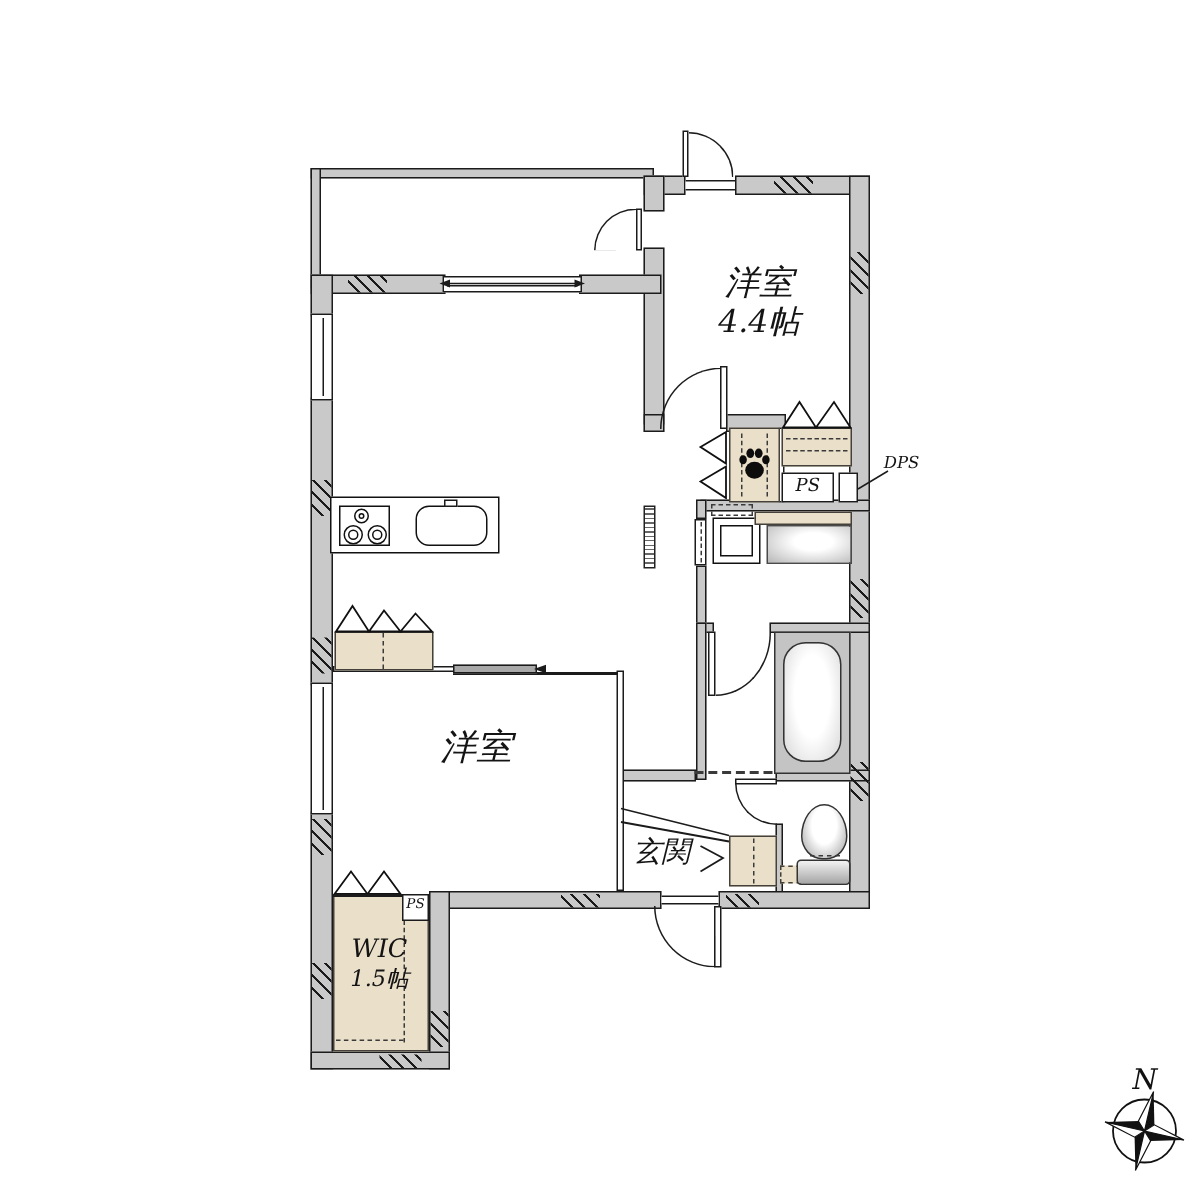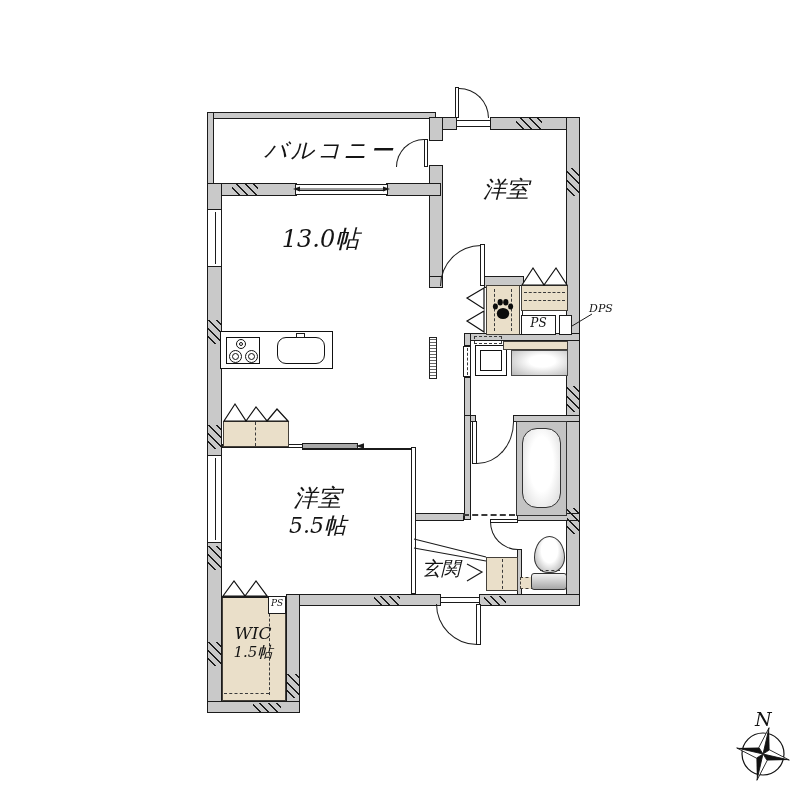--- a/index.html
+++ b/index.html
@@ -198,32 +198,28 @@
   <div class="beige" style="left:503px;top:341px;width:65px;height:9px"></div>
   <div class="basin" style="left:511px;top:350px;width:57px;height:26px"></div>
 
   <div class="tubwrap" style="left:516px;top:421px;width:51px;height:95px"></div>
   <div class="tub" style="left:522px;top:428px;width:39px;height:80px"></div>
 
   <div class="bowl" style="left:534px;top:536px;width:31px;height:37px"></div>
   <div class="dh" style="left:540px;top:570px;width:20px;height:1px"></div>
   <div class="tank" style="left:531px;top:573px;width:36px;height:17px"></div>
 
-  <div class="jlabel" style="left:245px;top:137px;width:170px;font-size:23px;letter-spacing:3px">
-    <span style="position:static">バルコニー</span>
-  </div>
   <div class="jlabel" style="left:443px;top:176px;width:126px;font-size:23px">
     <div style="position:static">洋室</div>
+    <div style="position:static;font-size:21px">4.4帖</div>
   </div>
   <div class="jlabel" style="left:238px;top:226px;width:165px;font-size:27px">
-    <div style="position:static;font-size:24px">13.0帖</div>
   </div>
   <div class="jlabel" style="left:235px;top:485px;width:165px;font-size:24px">
     <div style="position:static">洋室</div>
-    <div style="position:static;font-size:22px">5.5帖</div>
   </div>
   <div class="jlabel" style="left:220px;top:624px;width:66px;font-size:17px">
     <div style="position:static">WIC</div>
     <div style="position:static;font-size:15px">1.5帖</div>
   </div>
   <div class="jlabel" style="left:414px;top:558px;width:54px;font-size:19px">
     <span style="position:static">玄関</span>
   </div>
 
   <svg class="overlay" width="800" height="800" viewBox="0 0 800 800">

